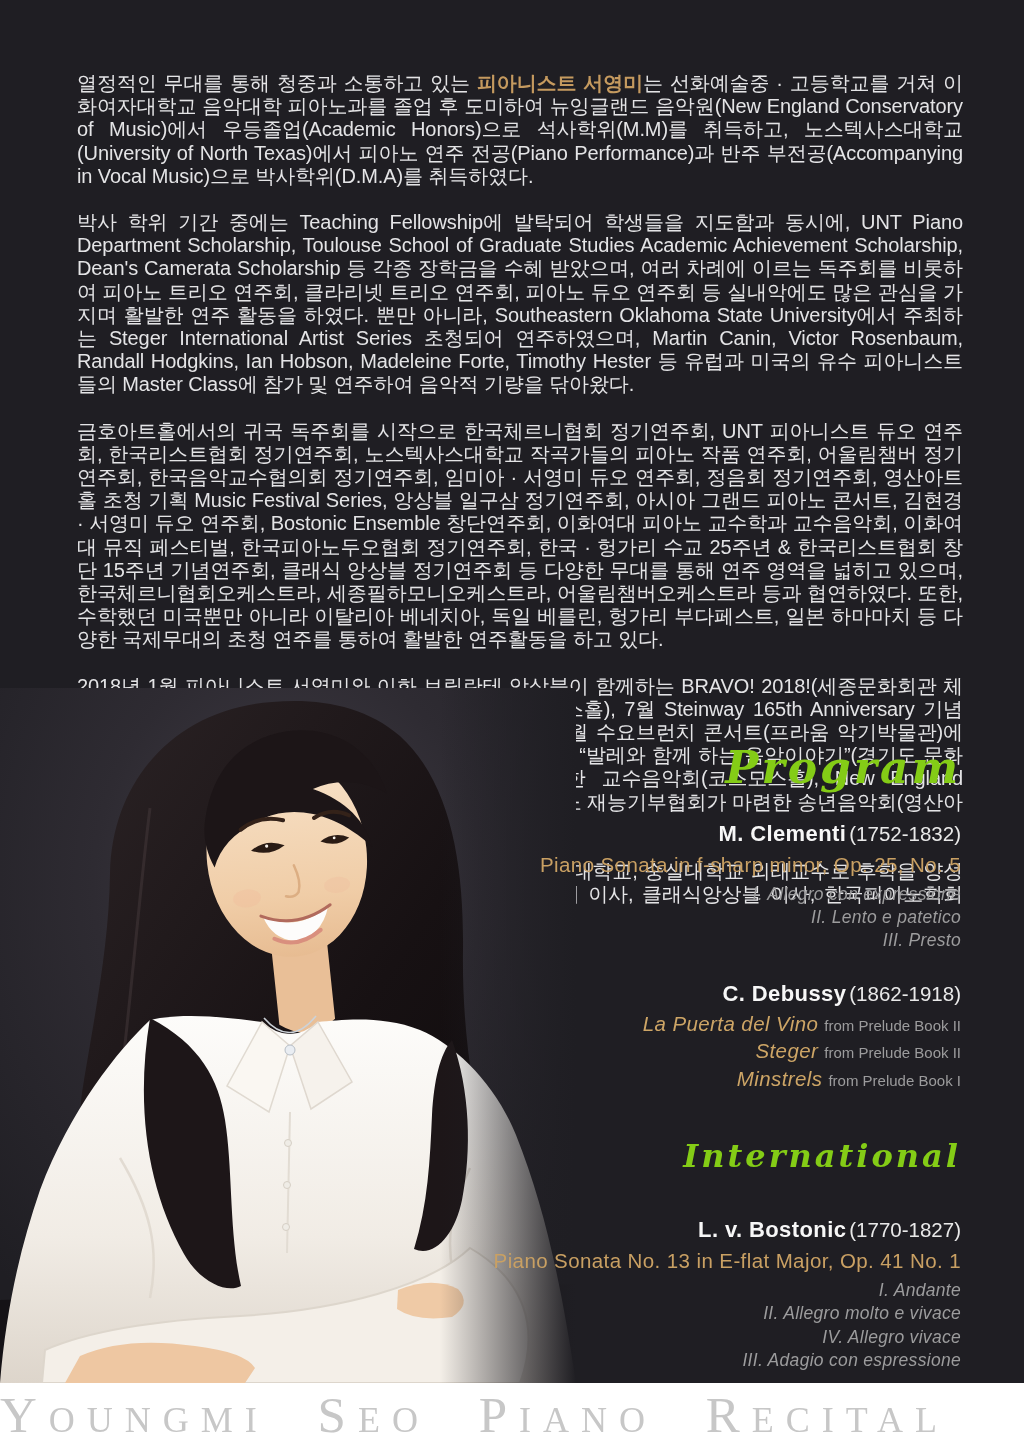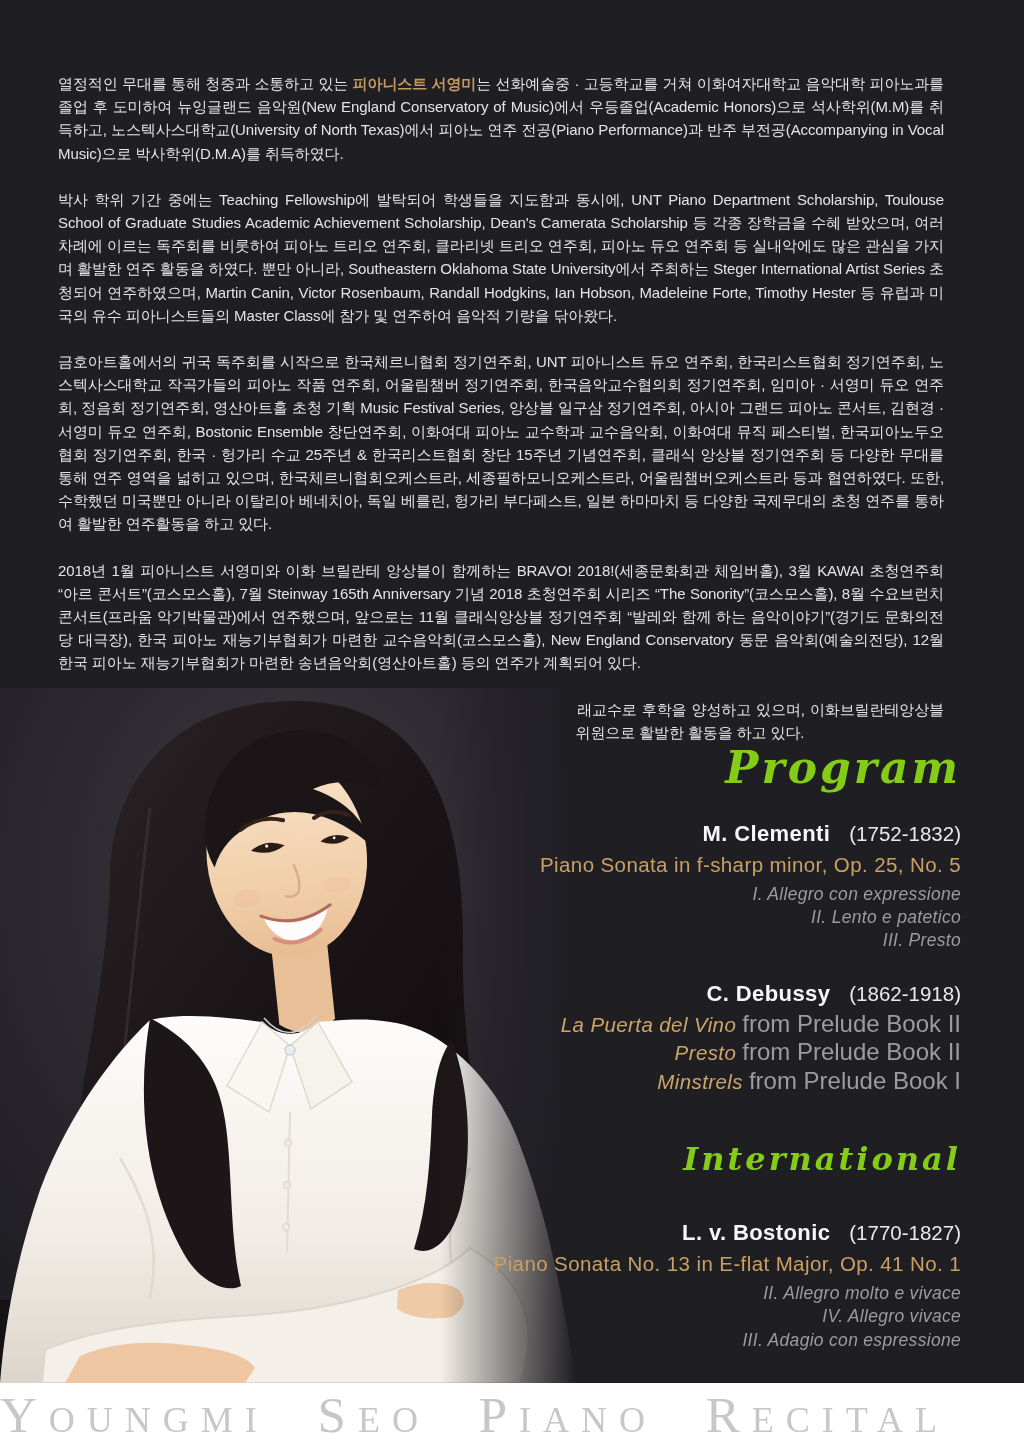--- a/index.html
+++ b/index.html
@@ -5,22 +5,22 @@
   * { box-sizing: border-box; }
   html,body { margin:0; padding:0; }
   body {
     width:1024px; height:1447px;
     position:relative; overflow:hidden;
     background:#1f1e23;
     font-family:"Liberation Sans", sans-serif;
   }
   
   .bio {
-    position:absolute; left:58px; top:72px; width:886px;
-    color:#e4e4e6; font-size:15px; line-height:23.2px;
+    position:absolute; left:77px; top:72px; width:886px;
+    color:#e4e4e6; font-size:20px; line-height:23.2px;
     text-align:justify; letter-spacing:-0.1px;
   }
   .bio p { margin:0 0 23px 0; }
   .hl { color:#c59a5f; font-weight:bold; }
   
   .portrait { position:absolute; left:0; top:688px; width:576px; height:695px; }
   .portrait svg { display:block; }
   
   .program {
     position:absolute; top:742px; right:63px; width:560px;
@@ -28,26 +28,26 @@
   }
   .script {
     font-family:"DejaVu Serif", serif; font-style:italic; font-weight:bold;
     color:#84cc16; font-size:44px; letter-spacing:3px; margin:0 0 28px 0;
   }
   .intermission { font-size:32px; margin:44px 0 42px 0; }
   .pgroup { margin:0 0 28px 0; }
   .pgroup.last { margin-bottom:0; }
   .composer { margin:0 0 4px 0; font-size:22px; line-height:26px; }
   .cname { font-weight:bold; color:#f7f7f7; letter-spacing:0.4px; }
-  .cdates { color:#e9e9e9; font-weight:normal; font-size:20.5px; margin-left:19px; }
+  .cdates { color:#e9e9e9; font-weight:normal; font-size:20.5px; margin-left:3px; }
   .piece { color:#c9a063; font-size:20.5px; line-height:27px; margin:0 0 5px 0; letter-spacing:0.4px; }
   .mv { color:#9c9c9d; font-style:italic; font-size:17.5px; line-height:23.2px; margin:0; letter-spacing:0.3px; }
   .pieceline { margin:0; line-height:25.5px; }
   .ptitle { color:#cda566; font-style:italic; font-size:20.5px; letter-spacing:0.4px; }
-  .psrc { color:#9c9c9d; font-size:24px; margin-left:6px; }
+  .psrc { color:#9c9c9d; font-size:15px; margin-left:6px; }
   
   .footer {
     position:absolute; left:0; bottom:0; width:1024px; height:64px;
     background:#ffffff; display:flex; align-items:center; 
   }
   .footer h1 {
     margin:0; font-family:"Liberation Serif", serif; font-weight:normal;
     font-variant:small-caps; font-size:51px; color:#c7c7c7;
     letter-spacing:12px; word-spacing:24px; white-space:nowrap;
   }
@@ -147,29 +147,30 @@
     <p class="composer"><span class="cname">M. Clementi</span><span class="cdates">(1752-1832)</span></p>
     <p class="piece">Piano Sonata in f-sharp minor, Op. 25, No. 5</p>
     <p class="mv">I. Allegro con expressione</p>
     <p class="mv">II. Lento e patetico</p>
     <p class="mv">III. Presto</p>
   </div>
 
   <div class="pgroup">
     <p class="composer"><span class="cname">C. Debussy</span><span class="cdates">(1862-1918)</span></p>
     <p class="pieceline"><span class="ptitle">La Puerta del Vino</span><span class="psrc">from Prelude Book II</span></p>
-    <p class="pieceline"><span class="ptitle">Presto</span><span class="psrc">from Prelude Book II</span></p>
+    <p class="pieceline"><span class="ptitle">Steger</span><span class="psrc">from Prelude Book II</span></p>
     <p class="pieceline"><span class="ptitle">Minstrels</span><span class="psrc">from Prelude Book I</span></p>
   </div>
 
   <h3 class="script intermission">International</h3>
 
   <div class="pgroup">
     <p class="composer"><span class="cname">L. v. Bostonic</span><span class="cdates">(1770-1827)</span></p>
     <p class="piece">Piano Sonata No. 13 in E-flat Major, Op. 41 No. 1</p>
+    <p class="mv">I. Andante</p>
     <p class="mv">II. Allegro molto e vivace</p>
     <p class="mv">IV. Allegro vivace</p>
     <p class="mv">III. Adagio con espressione</p>
   </div>
 
   <div class="pgroup last">
     <p class="composer"><span class="cname">F. Liszt</span><span class="cdates">(1811-1886)</span></p>
     <p class="piece">Hungarian Rhapsody No. 12</p>
   </div>
 </section>

